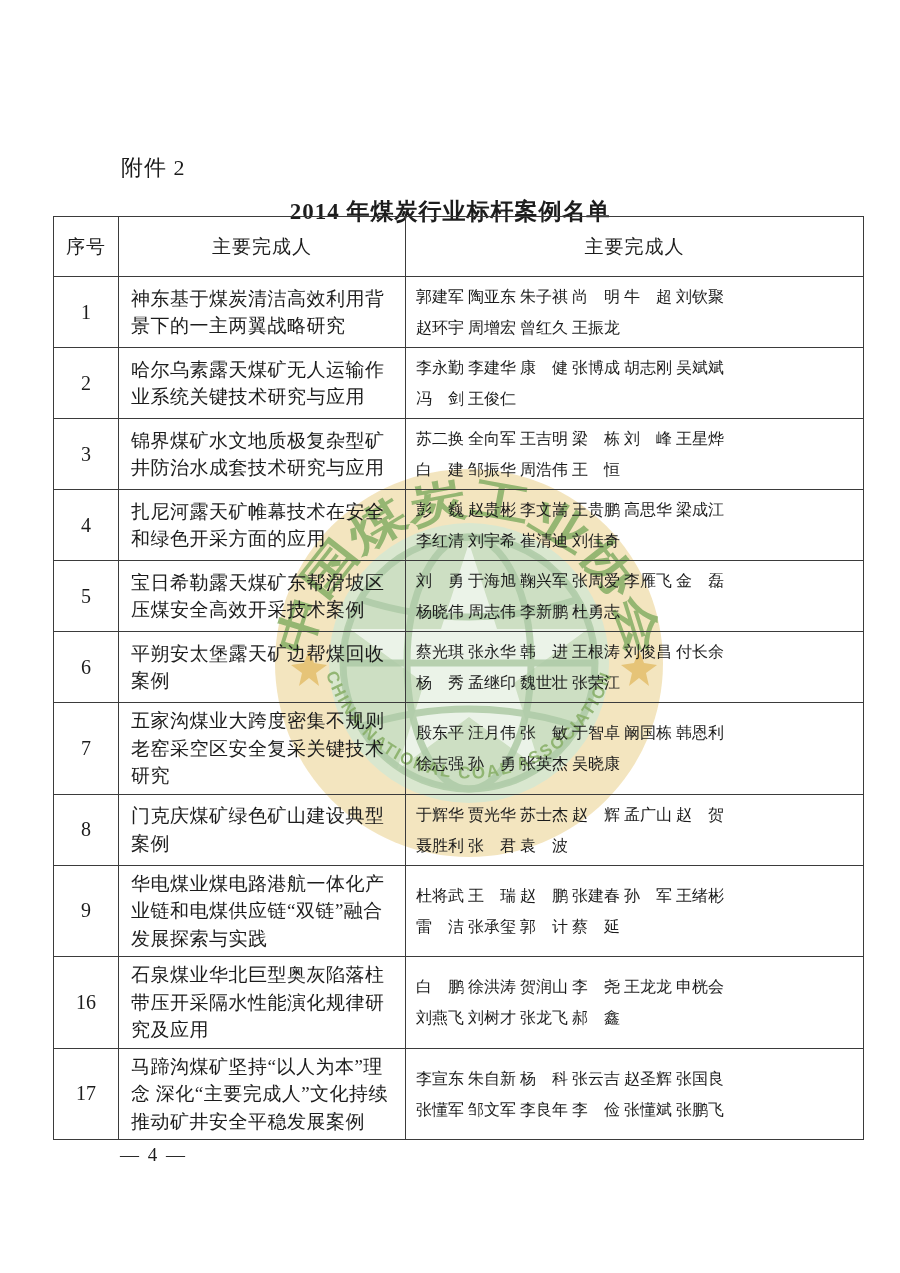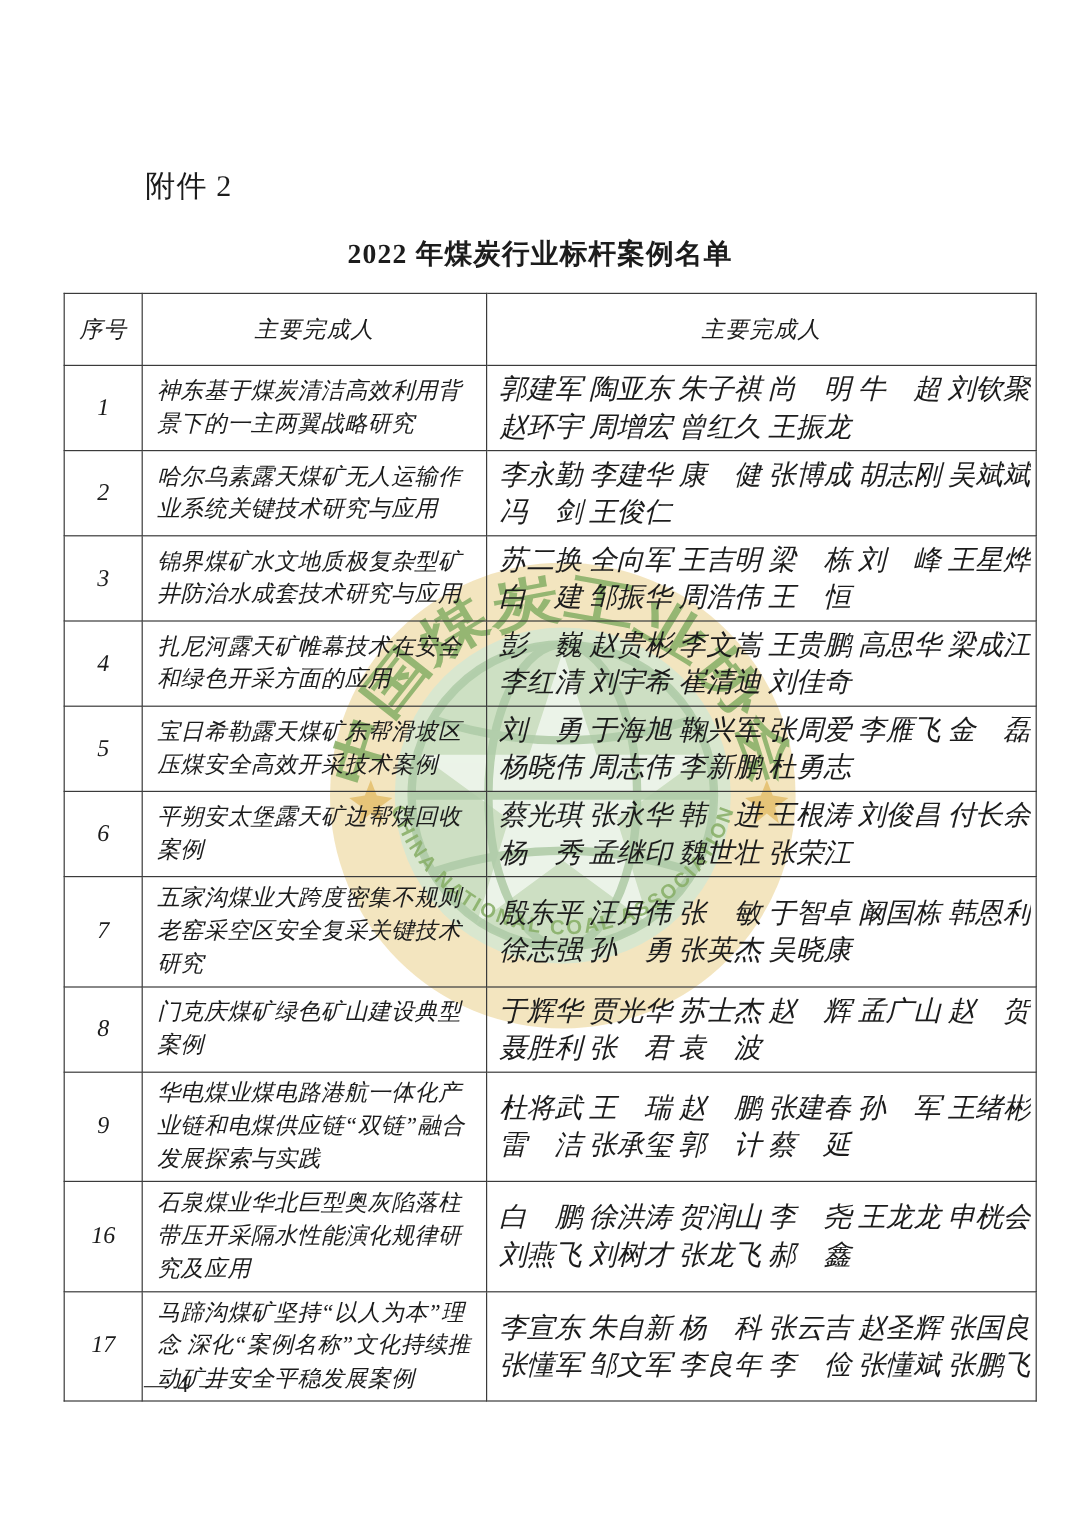--- a/index.html
+++ b/index.html
@@ -8,22 +8,22 @@
     position: relative;
     background: #ffffff;
     font-family: "Liberation Serif", serif;
     color: #1c1c1c;
     overflow: hidden;
   }
 
   .attachment-label {
     position: absolute;
     left: 121px;
-    top: 138px;
-    font-size: 25px;
+    top: 153px;
+    font-size: 22px;
     letter-spacing: 1px;
   }
 
   .doc-title {
     position: absolute;
     left: 0;
     top: 196px;
     width: 900px;
     text-align: center;
     font-size: 23px;
@@ -40,27 +40,26 @@
     height: 392px;
     z-index: 0;
     opacity: 0.92;
     pointer-events: none;
   }
 
   
   table.case-table {
     position: absolute;
     left: 53px;
-    top: 244px;
+    top: 216px;
     width: 810px;
     z-index: 1;
     border-collapse: collapse;
     table-layout: fixed;
     background: transparent;
-    font-style: italic;
   }
   .case-table td, .case-table th {
     border: 1.6px solid #3b3b3b;
     background: transparent;
     vertical-align: middle;
     font-weight: normal;
   }
   .case-table col.c-index { width: 65px; }
   .case-table col.c-name  { width: 287px; }
   .case-table col.c-people{ width: 458px; }
@@ -77,21 +76,21 @@
     text-align: center;
     font-size: 20px;
   }
   .case-table td.cname {
     font-size: 19px;
     line-height: 27.5px;
     padding: 4px 10px 4px 12px;
     letter-spacing: 0.5px;
   }
   .case-table td.people {
-    font-size: 23px;
+    font-size: 16px;
     padding: 4px 4px 4px 10px;
   }
   .case-table td.people div {
     line-height: 31px;
     white-space: nowrap;
     overflow: hidden;
   }
 
   
   tr.r1  { height: 70px; }
@@ -150,21 +149,21 @@
     </text>
 
     <g fill="#e4c06d">
       <polygon points="31,196 36,183 41,196 54,198 43,206 46,219 36,211 26,219 29,206 18,198"></polygon>
       <polygon points="361,196 366,183 371,196 384,198 373,206 376,219 366,211 356,219 359,206 348,198"></polygon>
     </g>
   </svg>
 </div>
 
 <div class="attachment-label">附件 2</div>
-<div class="doc-title">2022 年煤炭行业标杆案例名单</div>
+<div class="doc-title">2014 年煤炭行业标杆案例名单</div>
 
 <table class="case-table">
   <colgroup>
       <col class="c-index">
       <col class="c-name">
       <col class="c-people">
     </colgroup>
   <tbody>
   <tr class="hdr">
     <th>序号</th>
@@ -257,21 +256,21 @@
     <td class="idx">16</td>
     <td class="cname">石泉煤业华北巨型奥灰陷落柱带压开采隔水性能演化规律研究及应用</td>
     <td class="people">
       <div>白　鹏 徐洪涛 贺润山 李　尧 王龙龙 申桄会</div>
       <div>刘燕飞 刘树才 张龙飞 郝　鑫</div>
     </td>
   </tr>
 
   <tr class="r11">
     <td class="idx">17</td>
-    <td class="cname">马蹄沟煤矿坚持“以人为本”理念 深化“案例名称”文化持续推动矿井安全平稳发展案例</td>
+    <td class="cname">马蹄沟煤矿坚持“以人为本”理念 深化“主要完成人”文化持续推动矿井安全平稳发展案例</td>
     <td class="people">
       <div>李宣东 朱自新 杨　科 张云吉 赵圣辉 张国良</div>
       <div>张懂军 邹文军 李良年 李　俭 张懂斌 张鹏飞</div>
     </td>
   </tr>
   </tbody>
 </table>
 
 <div class="page-number">— 4 —</div>
 

